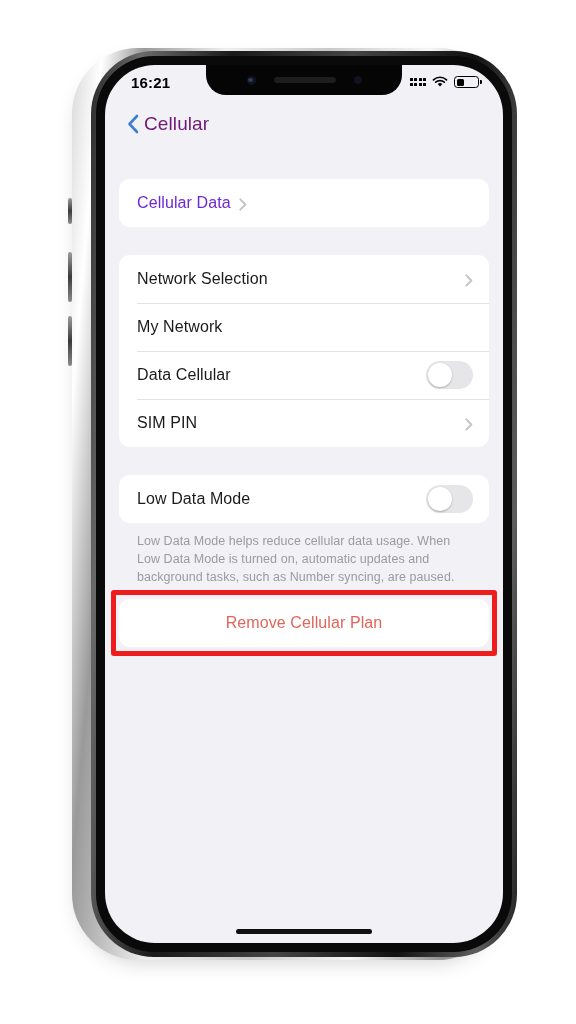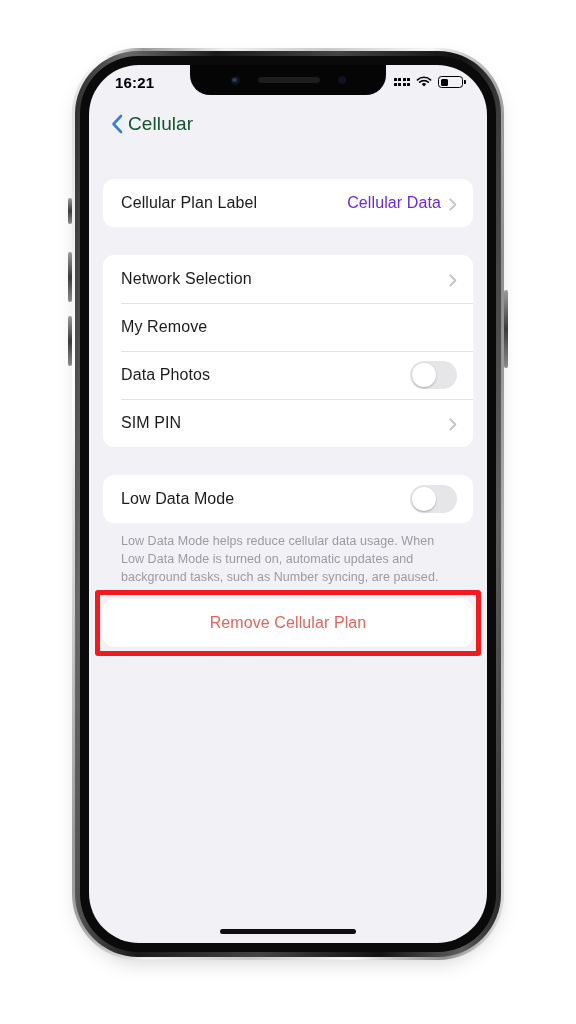--- a/index.html
+++ b/index.html
@@ -25,20 +25,21 @@
     width: 432px; height: 912px;
     border-radius: 66px;
     background: linear-gradient(95deg,#d8d8d8 0%,#ffffff 6%,#9a9a9a 14%,#efefef 30%,#c9c9c9 50%,#f6f6f6 70%,#8f8f8f 88%,#e4e4e4 100%);
     padding: 3px;
   }
   .phone-band {
     width: 100%; height: 100%;
     border-radius: 63px;
     background: linear-gradient(95deg,#2a2a2a,#6a6a6a 10%,#1a1a1a 28%,#444 52%,#111 76%,#5d5d5d 92%,#222);
     padding: 5px;
+    margin-left: 16px;
   }
   .phone-bezel {
     width: 100%; height: 100%;
     border-radius: 58px;
     background: #0a0a0a;
     padding: 9px;
     position: relative;
   }
   .screen {
     position: relative;
@@ -87,21 +88,21 @@
   .battery::after { content:""; position:absolute; right:-4px; top:3.4px; width:2px; height:4px; background:#000; border-radius:0 1px 1px 0; }
   .battery-fill { position:absolute; left:1.5px; top:1.5px; bottom:1.5px; width:34%; background:#000; border-radius:1.5px; }
 
   
   .navbar {
     position: absolute; top: 34px; left: 0; right: 0; height: 50px;
     display: flex; align-items: center; padding-left: 22px;
   }
   .back-btn { display: flex; align-items: center; gap: 5px; cursor: pointer; }
   .back-chevron { width: 12px; height: 20px; }
-  .back-label { font-size: 19px; color: #14532d; letter-spacing: 0.1px; }
+  .back-label { font-size: 19px; color: #701a75; letter-spacing: 0.1px; }
 
   
   .content { position: absolute; top: 84px; left: 0; right: 0; bottom: 0; padding: 0 14px; }
   .card { background: #fff; border-radius: 11px; overflow: hidden; }
   .gap-lg { height: 30px; }
   .gap-md { height: 28px; }
 
   .row {
     position: relative;
     display: flex; align-items: center; justify-content: space-between;
@@ -207,21 +208,20 @@
            <span class="back-label">Cellular</span>
          </div>
        </div>
 
        <div class="content">
 
          <div class="gap-lg"></div>
 
          <div class="card">
            <div class="row">
-             <span class="row-label">Cellular Plan Label</span>
              <span class="row-right">
                <span class="row-value">Cellular Data</span>
                <span class="chev">
                  <svg width="8" height="13" viewBox="0 0 8 13">
                         <path d="M1.3 1.3 L6.4 6.5 L1.3 11.7" stroke="#c2c2c7" stroke-width="1.8" fill="none" stroke-linecap="round" stroke-linejoin="round"></path>
                       </svg>
                </span>
              </span>
            </div>
          </div>
@@ -231,24 +231,24 @@
          <div class="card">
            <div class="row">
              <span class="row-label">Network Selection</span>
              <span class="chev">
                <svg width="8" height="13" viewBox="0 0 8 13">
                       <path d="M1.3 1.3 L6.4 6.5 L1.3 11.7" stroke="#c2c2c7" stroke-width="1.8" fill="none" stroke-linecap="round" stroke-linejoin="round"></path>
                     </svg>
              </span>
            </div>
            <div class="row">
-             <span class="row-label">My Remove</span>
-           </div>
-           <div class="row">
-             <span class="row-label">Data Photos</span>
+             <span class="row-label">My Network</span>
+           </div>
+           <div class="row">
+             <span class="row-label">Data Cellular</span>
              <span class="toggle off">
                     <span class="knob"></span>
                   </span>
            </div>
            <div class="row">
              <span class="row-label">SIM PIN</span>
              <span class="chev">
                <svg width="8" height="13" viewBox="0 0 8 13">
                       <path d="M1.3 1.3 L6.4 6.5 L1.3 11.7" stroke="#c2c2c7" stroke-width="1.8" fill="none" stroke-linecap="round" stroke-linejoin="round"></path>
                     </svg>

